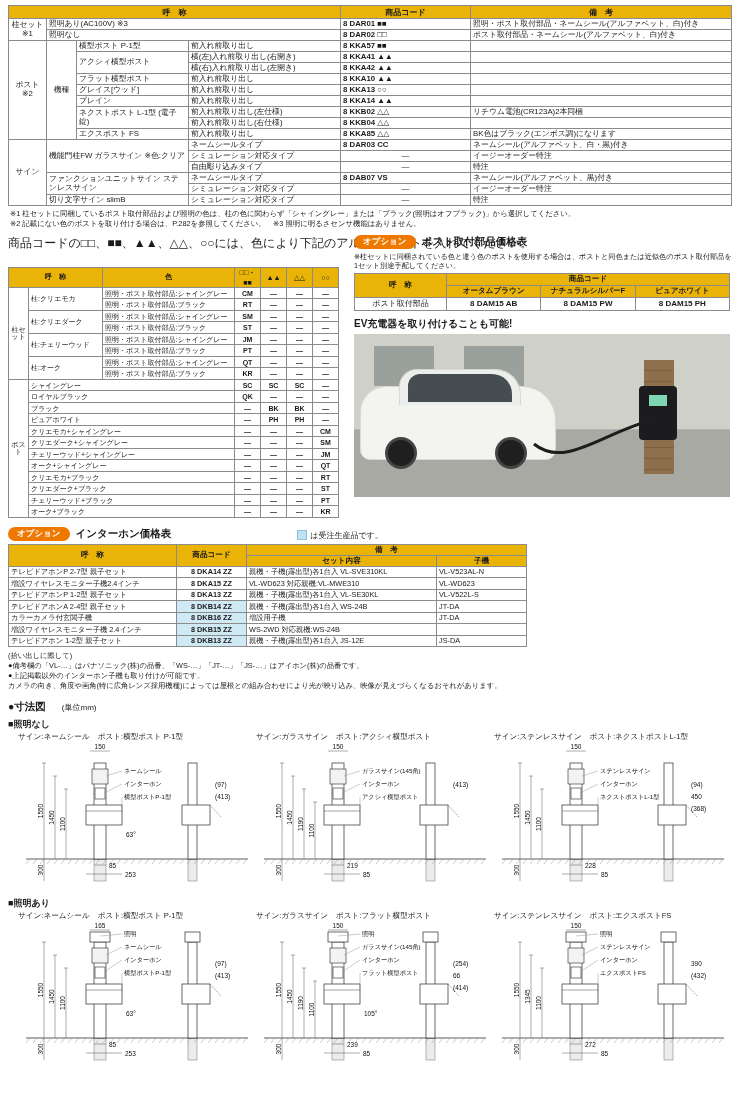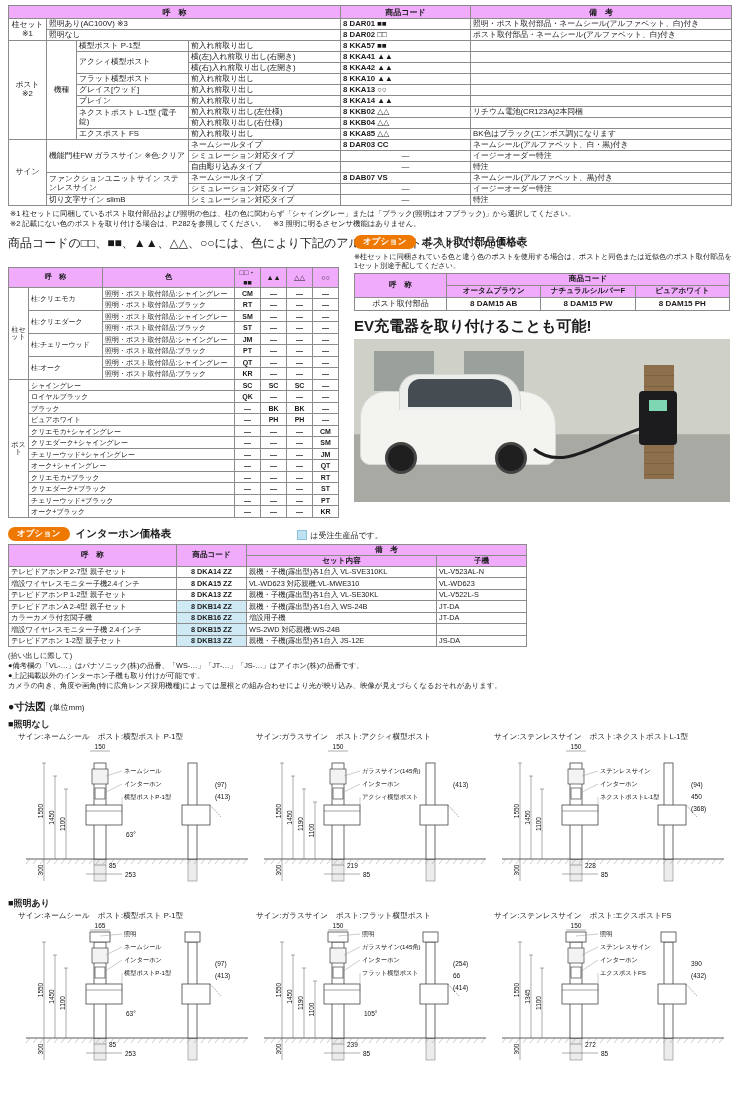--- a/index.html
+++ b/index.html
@@ -1,21 +1,21 @@
 <!DOCTYPE html>
 <html><head>
 <meta charset="utf-8">
 <style>
 *{margin:0;padding:0;box-sizing:border-box}
 html,body{width:740px}
 body{height:1096px;font-family:"Liberation Sans","DejaVu Sans",sans-serif;color:#1a1a1a;background:#fff}
 .page{width:740px;height:1096px;padding:5px 8px 0;overflow:hidden}
 table{border-collapse:collapse;table-layout:fixed}
 td,th{border:1px solid #8b8b8b;padding:0 2px;overflow:hidden;vertical-align:middle}
-th{background:#f0abfc;font-weight:bold;text-align:center}
+th{background:#eab308;font-weight:bold;text-align:center}
 .spec{width:724px}
 .spec th{font-size:8px;height:13px}
 .spec td{font-size:7.8px;height:11px;line-height:1.1}
 .grp{text-align:center;white-space:pre-line}
 .code{font-weight:bold;font-size:8.2px;white-space:nowrap}
 .rem{font-size:7.2px}
 .tc{text-align:center}
 .footnotes{font-size:7.4px;line-height:1.35;margin:3px 0 0 2px}
 .midrow{display:flex;gap:14px;margin-top:6px}
 .colorblock{width:332px}
@@ -25,21 +25,21 @@
 .colors td{font-size:7px;height:11.5px;line-height:1.05}
 .sy{text-align:center;font-weight:bold;font-size:7.4px}
 .rightblock{width:378px}
 .optrow{display:flex;align-items:flex-end;gap:6px}
 .badge{display:inline-block;background:#ee7800;color:#fff;border-radius:9px;padding:1px 9px;font-size:8.5px;font-weight:bold}
 .opt-title{font-size:10.5px;font-weight:bold}
 .opt-note{font-size:7.2px;line-height:1.3;margin:3px 0 2px}
 .parts{width:376px}
 .parts th{font-size:7.6px;height:12px}
 .parts td{font-size:8px;height:13px}
-.ev-note{font-size:15px;font-weight:bold;margin:6px 0 3px}
+.ev-note{font-size:10px;font-weight:bold;margin:6px 0 3px}
 .ev-photo{position:relative;width:376px;height:163px;background:#c6c8c0;overflow:hidden}
 .ev-wall{position:absolute;left:0;top:0;width:100%;height:96px;background:#cfd1c9;border-bottom:1px solid #b2b4ac}
 .ev-win{position:absolute;background:#9aa09c}
 .ev-ground{position:absolute;left:0;bottom:0;width:100%;height:67px;background:#a8a9a3}
 .ev-car{position:absolute;left:6px;top:52px;width:196px;height:74px;background:#f3f3f0;border-radius:26px 34px 10px 10px;border:1px solid #d8d8d4}
 .ev-cab{position:absolute;left:38px;top:-18px;width:122px;height:36px;background:#eceeeb;border-radius:18px 26px 0 0;border:1px solid #d8d8d4;border-bottom:none}
 .ev-glass{position:absolute;left:8px;top:4px;width:104px;height:28px;background:#454d52;border-radius:12px 20px 0 0}
 .ev-wheel{position:absolute;bottom:-10px;width:32px;height:32px;border-radius:50%;background:#1f1f1f;border:3px solid #444}
 .w1{left:24px}.w2{right:28px}
 .ev-post{position:absolute;right:56px;top:26px;width:30px;height:114px;background:repeating-linear-gradient(180deg,#8d6f4c 0 10px,#7c613f 10px 11px)}
@@ -60,21 +60,21 @@
 .iph-monitor{width:96px;height:84px;background:#fdfdfd;border:1px solid #c9c9c9;border-radius:3px;position:relative;box-shadow:1px 2px 3px rgba(0,0,0,.25)}
 .iph-screen{position:absolute;left:6px;top:7px;width:58px;height:62px;background:#8fa3b5}
 .iph-person{position:absolute;left:16px;top:14px;width:26px;height:40px;background:#d9c6ae;border-radius:13px 13px 4px 4px}
 .iph-keys{position:absolute;right:5px;top:12px;width:20px;height:56px}
 .iph-keys div{height:9px;margin-bottom:4px;background:#e7e7e7;border:1px solid #bbb;border-radius:2px}
 .iph-door{width:34px;height:66px;background:#4a4f55;border-radius:3px;position:relative;box-shadow:1px 2px 3px rgba(0,0,0,.25)}
 .iph-lens{position:absolute;left:50%;top:9px;transform:translateX(-50%);width:15px;height:15px;border-radius:50%;background:#22262a;border:2px solid #6d7277}
 .iph-spk{position:absolute;left:6px;bottom:7px;right:6px;height:14px;background:repeating-linear-gradient(180deg,#3a3f44 0 2px,#575c62 2px 4px)}
 .iph-cap{font-size:7.6px;line-height:1.3;margin-top:4px}
 .iph-notes{font-size:7.3px;line-height:1.35;margin-top:4px}
-.dim-title{display:flex;align-items:baseline;gap:4px;margin-top:9px}
+.dim-title{display:flex;align-items:baseline;gap:16px;margin-top:9px}
 .dim-title .t{font-size:10.5px;font-weight:bold}
 .dim-title .u{font-size:8px}
 .dim-group-label{font-size:9px;font-weight:bold;margin:4px 0 1px}
 .dims-row{display:flex;justify-content:flex-end}
 .diag{width:238px}
 .diag-cap{font-size:7.6px;margin-bottom:1px;display:flex;gap:8px;white-space:nowrap}
 svg{display:block;font-family:inherit}
 </style>
 </head>
 <body>

